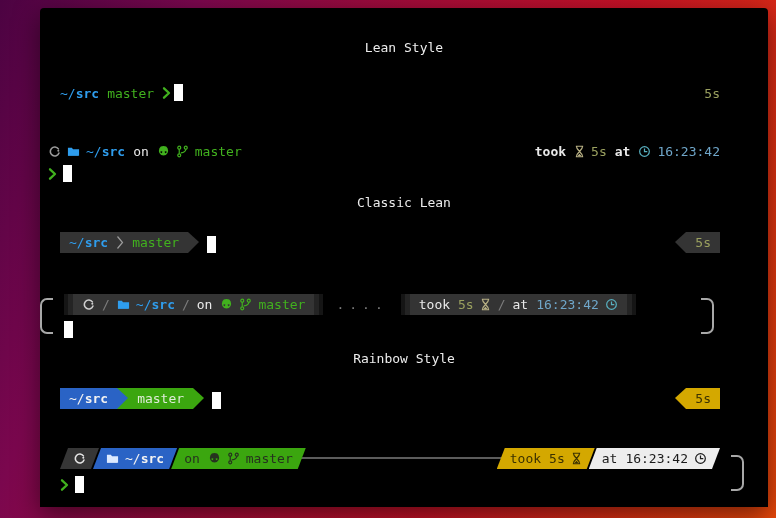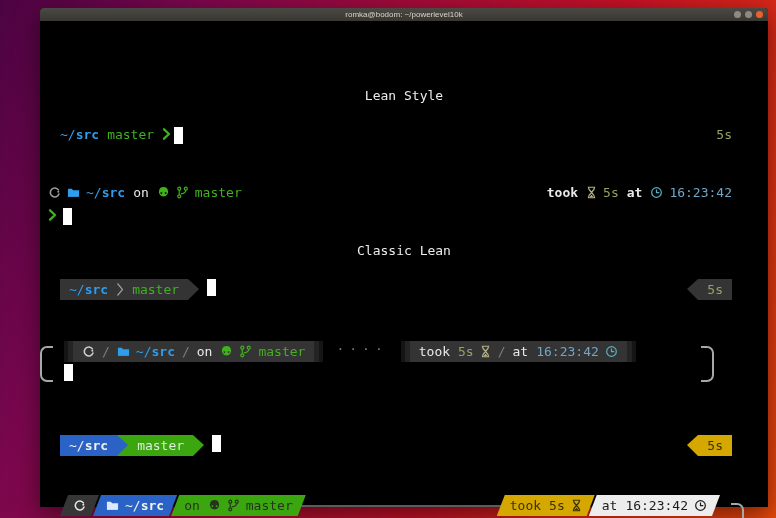--- a/index.html
+++ b/index.html
@@ -22,24 +22,24 @@
     height:13px; background:linear-gradient(#4b4944,#393732);
     border-radius:4px 4px 0 0; position:relative;
     display:flex; align-items:center; justify-content:center;
     font-family:"Liberation Sans", sans-serif; font-size:8px; color:#d8d4ca;
   }
   .win-buttons { position:absolute; right:5px; top:3px; display:flex; gap:4px; }
   .win-btn { width:7px; height:7px; border-radius:50%; background:#8e8a80; }
   .win-btn.close { background:var(--close_button_orange,#f05e2b); }
   .content {
     position:absolute; left:0; top:13px; right:0; bottom:0;
-    background:#000; color:var(--text_white,#e9e9e9); font-size:13px;margin-top:48px;
+    background:#000; color:var(--text_white,#e9e9e9); font-size:13px;
   }
   .heading { position:absolute; left:0; right:0; text-align:center; color:#ececec; }
-  .row { position:absolute; left:0; right:0; height:22px; display:flex; align-items:flex-start; padding:0 36px 0 20px; }
+  .row { position:absolute; left:0; right:0; height:22px; display:flex; align-items:flex-end; padding:0 48px 0 20px; }
 
   .blue  { color:var(--accent_blue,#2f9ded); }
   .green { color:var(--accent_green,#41b11e); }
   .olive { color:var(--duration_olive,#9aa05f); }
   .khaki { color:var(--khaki,#b8b084); }
   .steel { color:var(--time_steel,#6fa6c9); }
   .teal  { color:var(--clock_teal,#58b0c0); }
   .gray  { color:#9c9c9c; }
   .bold  { font-weight:bold; }
   b { font-weight:bold; }
@@ -117,28 +117,20 @@
     </symbol>
     <symbol id="i-sep" viewBox="0 0 8 15">
       <path d="M1.5 1.5 6.5 7.5 1.5 13.5" fill="none" stroke="currentColor" stroke-width="1.2"></path>
     </symbol>
   </defs>
 </svg>
 
 <div class="desktop">
   <div class="terminal">
 
-    <div class="titlebar">
-      <span>romka@bodom: ~/powerlevel10k</span>
-      <span class="win-buttons">
-        <span class="win-btn"></span>
-        <span class="win-btn"></span>
-        <span class="win-btn close"></span>
-      </span>
-    </div>
 
     <div class="content">
 
       <div class="heading" style="top:19px">Lean Style</div>
 
       <div class="row" style="top:58px">
         <span class="blue mr8"><span>~/</span><b>src</b></span>
         <span class="green">master</span>
         <span class="green ml8"><svg class="chev-ic">
               <use href="#i-chev"></use>
@@ -240,20 +232,21 @@
           <span class="teal"><svg class="ic">
                 <use href="#i-clock"></use>
               </svg></span>
         </span>
         <span class="fade-out"></span>
       </div>
       <div class="row" style="top:295px; padding-left:24px">
         <span class="cursor"></span>
       </div>
 
+      <div class="heading" style="top:330px">Rainbow Style</div>
 
       <div class="row" style="top:366px">
         <span class="rbseg bg-rblue">
           <span><span>~/</span><b>src</b></span>
         </span>
         <span class="arr-r" style="border-left-color:var(--rainbow_blue,#2a63c5); background:var(--rainbow_green,#3ba60f)"></span>
         <span class="rbseg bg-rgreen lt-on-green">
           <span>master</span>
         </span>
         <span class="arr-r" style="border-left-color:var(--rainbow_green,#3ba60f)"></span>

